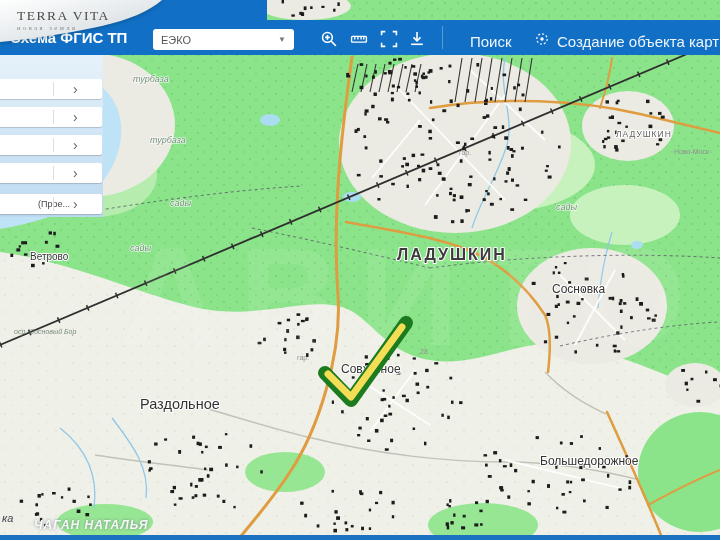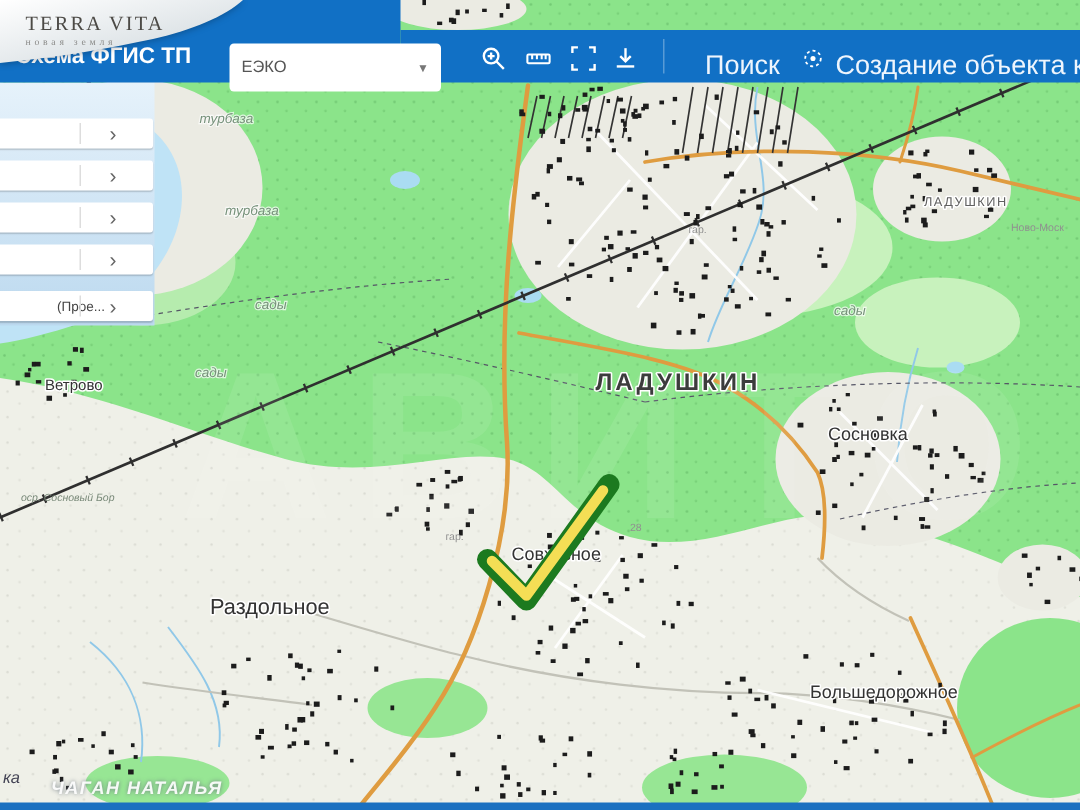--- a/index.html
+++ b/index.html
@@ -5,27 +5,27 @@
   html,body{margin:0;padding:0;background:#888;}
   .stage{position:relative;width:720px;height:540px;overflow:hidden;
          font-family:"Liberation Sans",sans-serif;background:#eff0e8;}
   svg.map{position:absolute;left:0;top:0;z-index:1;}
 
   
   .hdr-left{position:absolute;left:0;top:0;width:267px;height:55px;background:#1170c5;z-index:5;}
   .hdr-bar{position:absolute;left:267px;top:20px;width:453px;height:35px;background:#1170c5;z-index:5;}
   .app-title{position:absolute;left:10px;top:29px;color:#fff;font-weight:bold;font-size:15px;z-index:6;white-space:nowrap;}
   .logo-card{position:absolute;left:0;top:0;width:170px;height:52px;z-index:7;filter:drop-shadow(0 1px 2px rgba(0,0,0,.25));}
-  .dropdown{position:absolute;left:153px;top:29px;width:141px;height:32px;background:#fff;border-radius:3px;z-index:6;
+  .dropdown{position:absolute;left:153px;top:29px;width:141px;height:21px;background:#fff;border-radius:3px;z-index:6;
             display:flex;align-items:center;justify-content:space-between;padding:0 8px;box-sizing:border-box;cursor:pointer;}
   .dd-text{font-size:11px;color:#555;}
   .caret{font-size:8px;color:#777;}
   .tb-icon{position:absolute;width:18px;height:18px;top:30px;color:#fff;z-index:6;cursor:pointer;}
   .tb-sep{position:absolute;left:442px;top:26px;width:1px;height:23px;background:rgba(255,255,255,.3);z-index:6;}
-  .tb-text{position:absolute;top:33px;font-size:18px;color:#eef5fd;z-index:6;cursor:pointer;white-space:nowrap;}
+  .tb-text{position:absolute;top:33px;font-size:15px;color:#eef5fd;z-index:6;cursor:pointer;white-space:nowrap;}
 
   
   .sidebar{position:absolute;left:0;top:55px;width:103px;height:162px;z-index:4;
            background:linear-gradient(180deg,#e6f2fb 0%,#bcd9ef 100%);}
   .srow{position:absolute;left:-24px;width:126px;height:20px;background:#fff;border-radius:2px;
         box-shadow:0 1px 1px rgba(0,0,0,.18);cursor:pointer;}
   .srow .sdiv{position:absolute;left:77px;top:3px;bottom:3px;width:1px;background:#ddd;}
   .srow .chev{position:absolute;left:97px;top:0px;font-size:14px;line-height:20px;color:#666;}
   .srow .slab{position:absolute;left:26px;top:5px;font-size:9px;color:#444;white-space:nowrap;padding-left:36px;}
 

